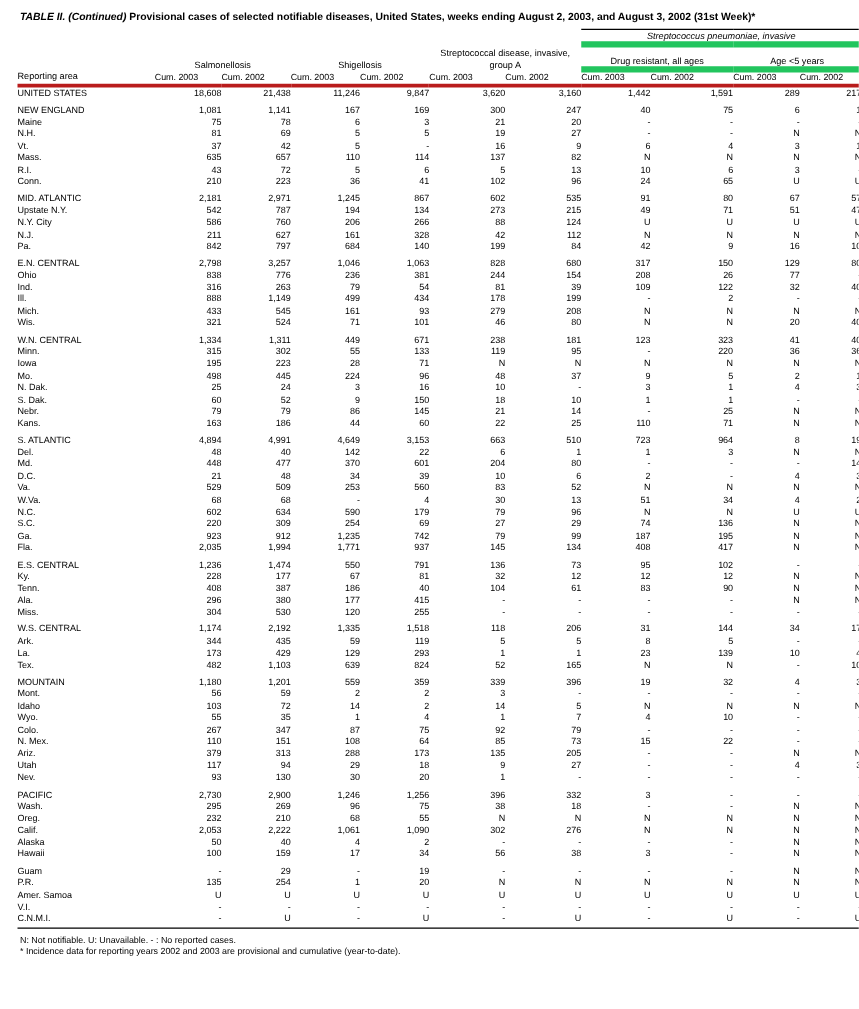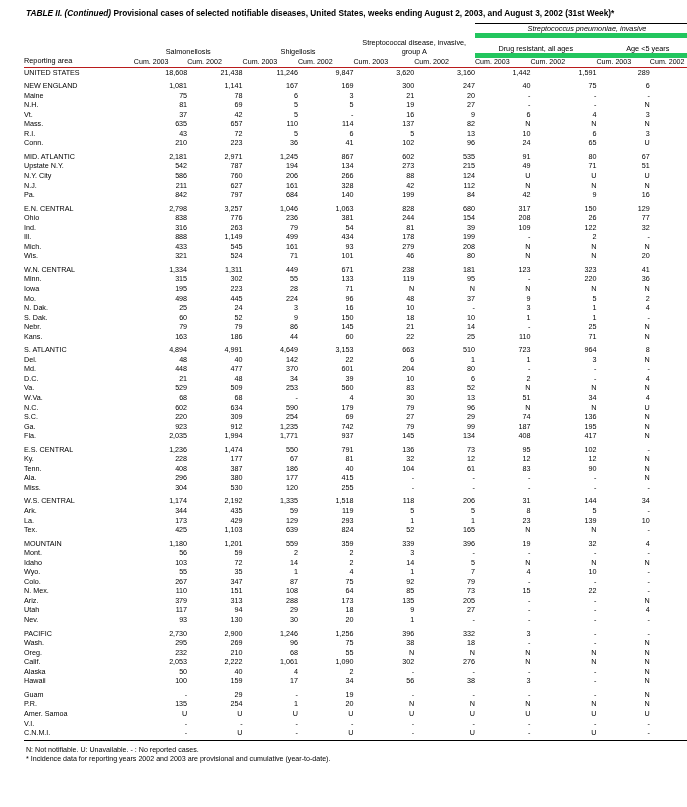--- a/index.html
+++ b/index.html
@@ -11,21 +11,21 @@
     width: 687px;
     height: 807px;
     font-family: "Liberation Sans", sans-serif;
     color: #000000;
     font-size: 7.2px;
   }
   .page {
     position: relative;
     width: 687px;
     height: 807px;
-    padding: 6px 6px 0 24px;
+    padding: 6px 6px 0 14px;
     box-sizing: border-box;
   }
   .title {
     font-size: 8.3px;
     line-height: 11px;
     margin: 2px 0 4px 2px;
     width: 670px;
   }
   .title b { font-weight: bold; }
   .title i { font-style: italic; }
@@ -56,21 +56,21 @@
     line-height: 8.5px;
     padding-bottom: 2px;
   }
   .hdr-area {
     text-align: left;
     font-size: 7.3px;
     padding-bottom: 2px;
     padding-left: 2px;
   }
   .rule-top { border-top: 1px solid #000; }
-  .rule-bot { border-bottom: 1px solid #b91c1c; }
+  .rule-bot { border-bottom: 3px solid #b91c1c; }
 
   td.area {
     text-align: left;
     padding-left: 2px;
     font-size: 7.2px;
   }
   td.num {
     text-align: right;
     padding-right: 7px;
     font-size: 7.2px;
@@ -752,21 +752,21 @@
           <td class="num">293</td>
           <td class="num">1</td>
           <td class="num">1</td>
           <td class="num">23</td>
           <td class="num">139</td>
           <td class="num">10</td>
           <td class="num">4</td>
         </tr>
         <tr class="rowline">
           <td class="area">Tex.</td>
-          <td class="num">425</td>
+          <td class="num">482</td>
           <td class="num">1,103</td>
           <td class="num">639</td>
           <td class="num">824</td>
           <td class="num">52</td>
           <td class="num">165</td>
           <td class="num">N</td>
           <td class="num">N</td>
           <td class="num">-</td>
           <td class="num">10</td>
         </tr>

